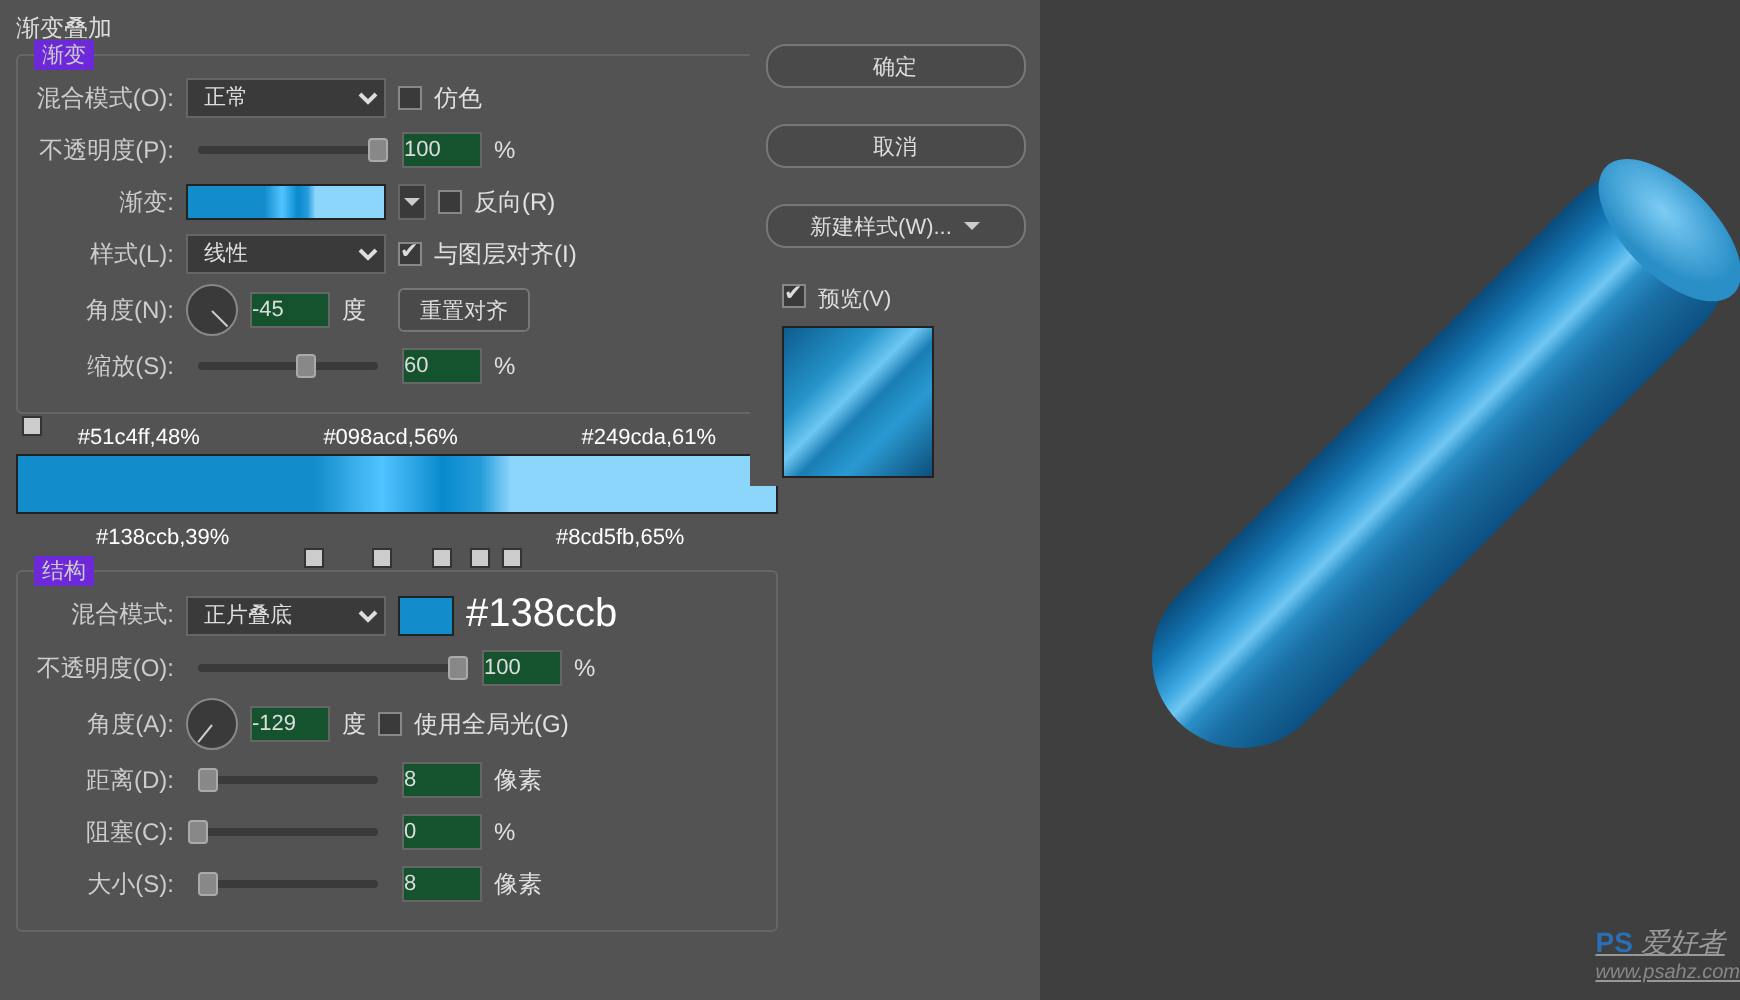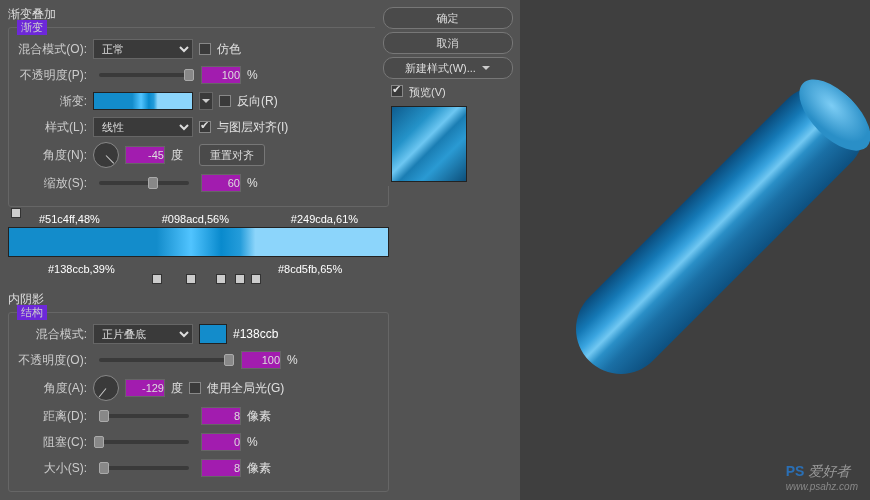--- a/index.html
+++ b/index.html
@@ -1,40 +1,40 @@
 <!DOCTYPE html>
 <html><head>
 <meta charset="utf-8">
 <style>
 * { box-sizing: border-box; margin: 0; padding: 0; font-family: "Microsoft YaHei", sans-serif; }
 body { width: 870px; height: 500px; background: #535353; overflow: hidden; position: relative; }
 .panel { position: absolute; left: 0; top: 0; width: 397px; height: 376px; background: #535353; color: #e0e0e0; font-size: 12px; padding: 4px 8px; }
 .right-buttons { position: absolute; left: 375px; top: 0; width: 145px; padding: 4px 6px; background: #535353; }
 .canvas { position: absolute; left: 520px; top: 0; width: 350px; height: 500px; background: #3f3f3f; }
-.watermark { position: absolute; right: 12px; bottom: 8px; font-size: 14px; color: #999; font-style: italic; }
+.watermark { position: absolute; right: 0; bottom: 8px; font-size: 14px; color: #999; font-style: italic; text-decoration: underline; }
 .watermark b { color: #2a6fb5; font-weight: bold; font-style: normal; }
 .section-title { font-size: 12px; color: #ddd; margin: 2px 0 4px 0; }
 .fieldset { border: 1px solid #666; border-radius: 3px; padding: 6px 8px 8px 8px; margin-bottom: 6px; position: relative; }
 .fieldset .legend { position: absolute; top: -8px; left: 8px; background: #6d28d9; padding: 0 4px; font-size: 11px; color: #ccc; }
 .row { display: flex; align-items: center; gap: 6px; margin: 4px 0; min-height: 22px; }
 .lbl { width: 70px; text-align: right; color: #ccc; }
 select { background: #3a3a3a; color: #ddd; border: 1px solid #666; height: 20px; font-size: 11px; padding: 0 4px; }
 .select-wide { width: 100px; }
 .checkbox { width: 12px; height: 12px; background: #3a3a3a; border: 1px solid #888; display: inline-block; position: relative; }
 .checkbox.checked::after { content: "✔"; position: absolute; top: -3px; left: 0; font-size: 11px; color: #ddd; }
-input[type=text] { background: #a21caf; color: #ddd; border: 1px solid #666; height: 18px; width: 40px; text-align: right; font-size: 11px; }
+input[type=text] { background: #14532d; color: #ddd; border: 1px solid #666; height: 18px; width: 40px; text-align: left; font-size: 11px; }
 .slider { flex: 1; height: 4px; background: #3a3a3a; position: relative; margin: 0 6px; border-radius: 2px; max-width: 90px; }
 .slider .thumb { position: absolute; top: -4px; width: 10px; height: 12px; background: #888; border: 1px solid #aaa; border-radius: 2px; transform: translateX(-50%); }
 .grad-preview { width: 100px; height: 18px; border: 1px solid #222; background: linear-gradient(90deg, #138ccb 0%, #138ccb 39%, #51c4ff 48%, #098acd 56%, #249cda 61%, #8cd5fb 65%, #8cd5fb 100%); }
 .dropdown-arr { width: 14px; height: 18px; background: #3a3a3a; border: 1px solid #666; display: flex; align-items: center; justify-content: center; }
 .dropdown-arr::after { content: ""; border: 4px solid transparent; border-top-color: #ccc; margin-top: 3px; }
 .angle-dial { width: 26px; height: 26px; border: 1px solid #888; border-radius: 50%; position: relative; background: #3a3a3a; }
 .angle-dial .hand { position: absolute; left: 50%; top: 50%; width: 11px; height: 1px; background: #ccc; transform-origin: left center; }
 .btn { background: #4a4a4a; border: 1px solid #777; color: #ddd; height: 22px; padding: 0 10px; font-size: 11px; border-radius: 10px; display: flex; align-items: center; justify-content: center; }
-.btn-wide { width: 130px; margin: 3px auto; }
+.btn-wide { width: 130px; margin: 18px auto; }
 .btn-dropdown::after { content: ""; border: 4px solid transparent; border-top-color: #ccc; margin-left: 6px; margin-top: 3px; }
 .color-swatch { width: 28px; height: 20px; border: 1px solid #222; }
 .preview-thumb { width: 76px; height: 76px; border: 1px solid #222; margin: 6px 0 0 10px; background: linear-gradient(135deg, #0e5c8e 0%, #2493c9 30%, #6dc7f2 45%, #1a7db3 55%, #2a9ad3 70%, #0d4f7a 100%); }
 .grad-strip { position: relative; margin: 6px 0; }
 .grad-bar { height: 30px; background: linear-gradient(90deg, #138ccb 0%, #138ccb 39%, #51c4ff 48%, #098acd 56%, #249cda 61%, #8cd5fb 65%, #8cd5fb 100%); border: 1px solid #222; }
 .stop-labels-top { display: flex; justify-content: space-around; font-size: 11px; color: #fff; margin-bottom: 2px; }
 .stop-labels-bottom { display: flex; font-size: 11px; color: #fff; margin-top: 6px; position: relative; height: 16px; }
 .stop-labels-bottom span { position: absolute; }
 .stop-marker { position: absolute; width: 10px; height: 10px; background: #ccc; border: 1px solid #333; bottom: -5px; transform: translateX(-50%); }
 .stop-marker.top { top: -5px; bottom: auto; }
@@ -115,30 +115,29 @@
       <div class="stop-marker" style="left:56%"></div>
       <div class="stop-marker" style="left:61%"></div>
       <div class="stop-marker" style="left:65%"></div>
     </div>
     <div class="stop-labels-bottom">
       <span style="left:40px">#138ccb,39%</span>
       <span style="left:270px">#8cd5fb,65%</span>
     </div>
   </div>
 
-  <div class="section-title" style="margin-top:12px">内阴影</div>
 
   <div class="fieldset">
     <span class="legend">结构</span>
 
     <div class="row">
       <span class="lbl">混合模式:</span>
       <select class="select-wide"><option>正片叠底</option></select>
       <div class="color-swatch" style="background:#138ccb"></div>
-      <span style="font-size:12px;color:#fff">#138ccb</span>
+      <span style="font-size:20px;color:#fff">#138ccb</span>
     </div>
 
     <div class="row">
       <span class="lbl">不透明度(O):</span>
       <div class="slider" style="max-width:130px">
           <div class="thumb" style="left:100%"></div>
         </div>
       <input type="text" value="100" style="">
       <span>%</span>
     </div>

